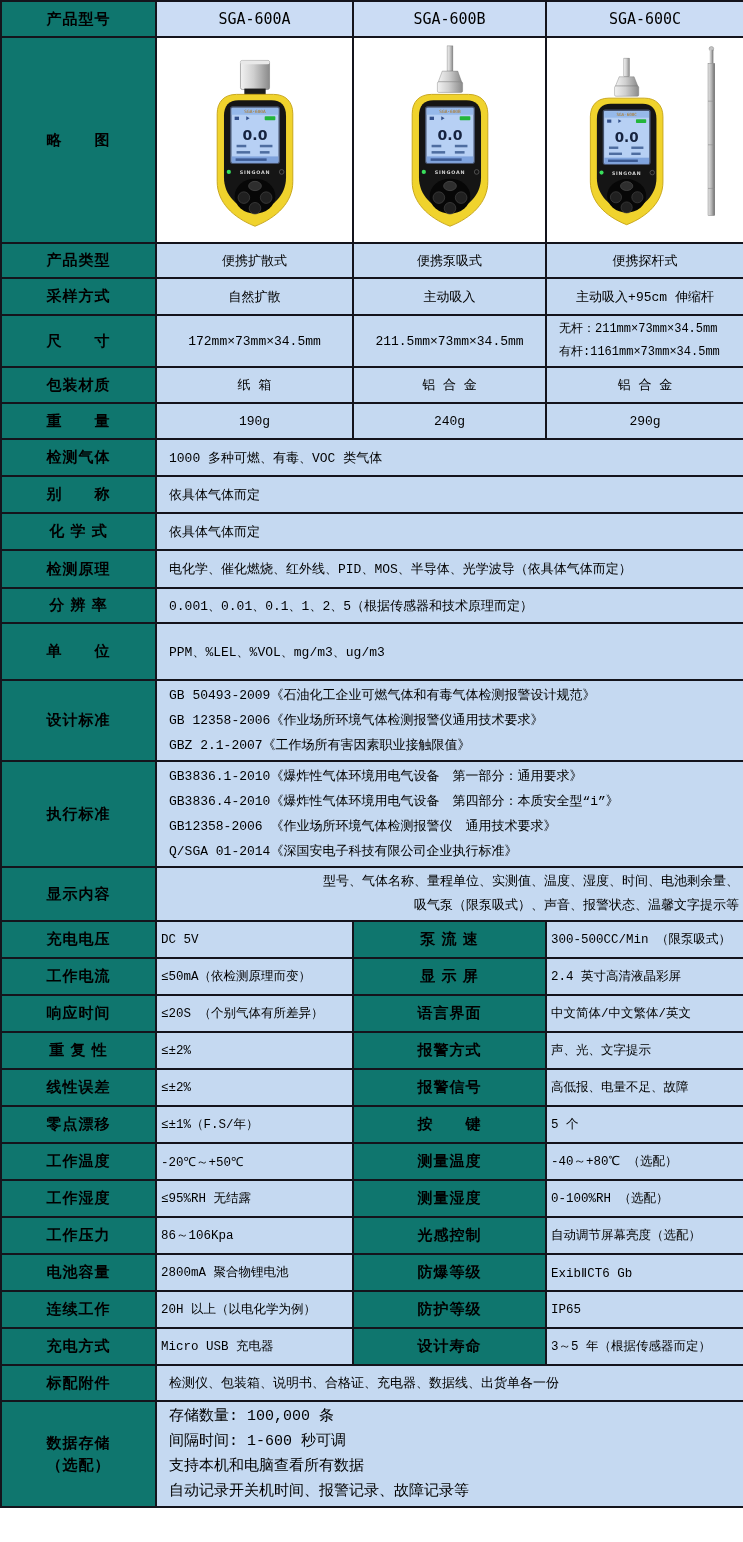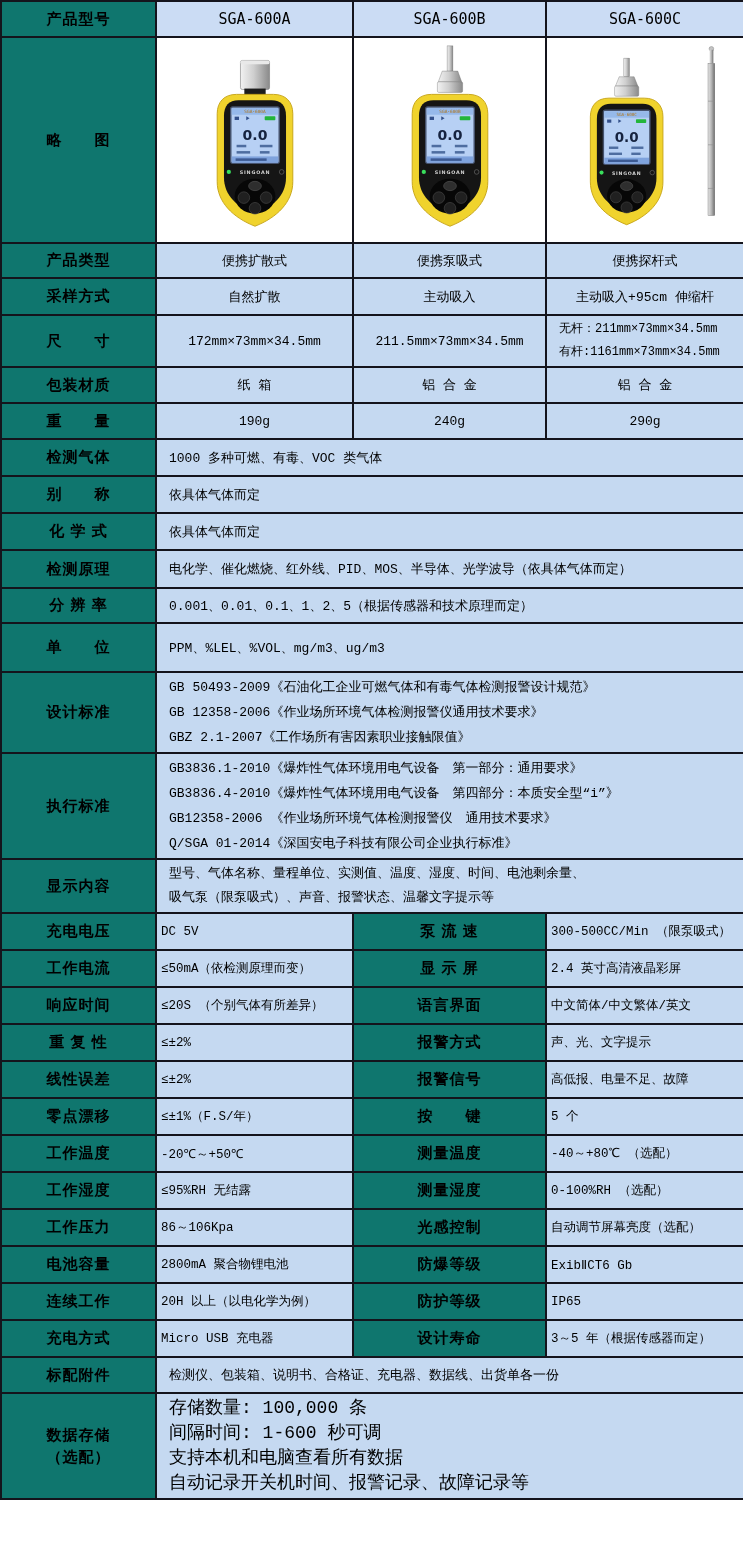--- a/index.html
+++ b/index.html
@@ -10,22 +10,22 @@
   th.lbl { background: #0f766e; font-size: 15px; font-weight: bold; text-align: center; letter-spacing: 1px; padding: 6px 2px; }
   th.model { background: #CBDCF4; font-weight: normal; font-size: 15px; text-align: center;
              font-family: "DejaVu Sans Mono", "Liberation Mono", monospace; }
   td.val { background: #C5D9F1; font-size: 13px; font-family: Liberation Mono, monospace; }
   td.c { text-align: center; }
   td.l { text-align: left; padding-left: 12px; }
   td.imgcell { background: #ffffff; text-align: center; padding: 3px 0; }
   .dimline { font-size: 12px; line-height: 23px; white-space: nowrap; }
   .tight { font-size: 12px; white-space: nowrap; margin-top: 44px; }
   .stdline { line-height: 25px; font-size: 13px; white-space: nowrap; }
-  .dispyline { line-height: 24px; font-size: 13px; white-space: nowrap; }
-  .storline { line-height: 25px; font-size: 18px; }
+  .dispyline { line-height: 24px; font-size: 13px; white-space: nowrap; text-align: right; }
+  .storline { line-height: 25px; font-size: 15px; }
   .pv { font-size: 12.5px; white-space: nowrap; }
   .lbl2 { display: block; line-height: 22px; }
   svg text { user-select: none; }
 </style>
 </head>
 <body>
 
 <table class="spec">
   <colgroup>
     <col style="width:155px">
@@ -219,21 +219,21 @@
     <td class="val l" colspan="3">依具体气体而定</td>
   </tr>
   <tr style="height:38px">
     <th class="lbl">检测原理</th>
     <td class="val l" colspan="3">电化学、催化燃烧、红外线、PID、MOS、半导体、光学波导（依具体气体而定）</td>
   </tr>
   <tr style="height:35px">
     <th class="lbl">分 辨 率</th>
     <td class="val l" colspan="3">0.001、0.01、0.1、1、2、5（根据传感器和技术原理而定）</td>
   </tr>
-  <tr style="height:49px">
+  <tr style="height:57px">
     <th class="lbl">单　　位</th>
     <td class="val l" colspan="3">PPM、%LEL、%VOL、mg/m3、ug/m3</td>
   </tr>
 
   <tr style="height:76px">
     <th class="lbl">设计标准</th>
     <td class="val l" colspan="3">
       <div class="stdline">GB 50493-2009《石油化工企业可燃气体和有毒气体检测报警设计规范》</div>
       <div class="stdline">GB 12358-2006《作业场所环境气体检测报警仪通用技术要求》</div>
       <div class="stdline">GBZ 2.1-2007《工作场所有害因素职业接触限值》</div>

